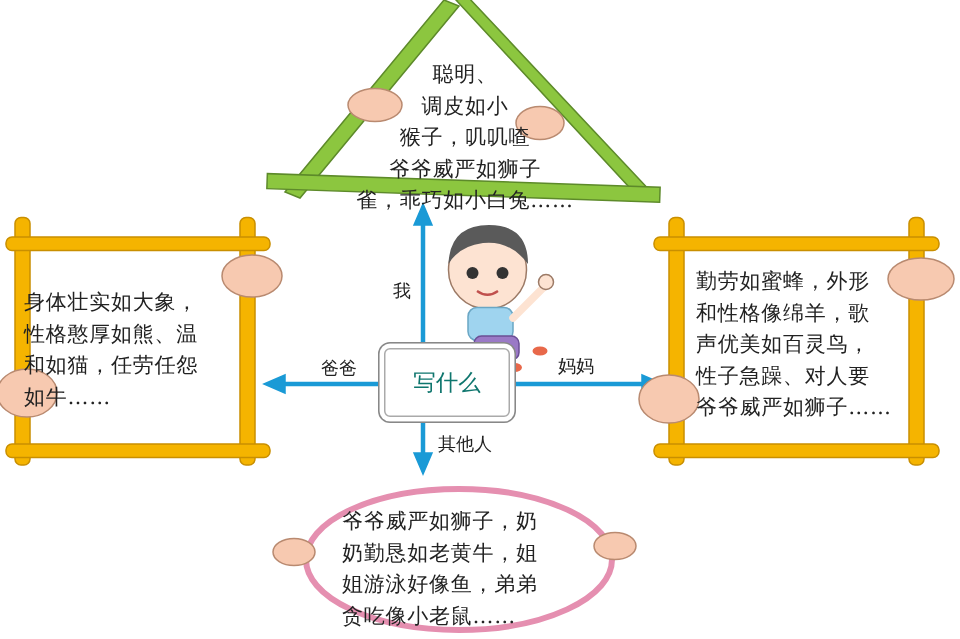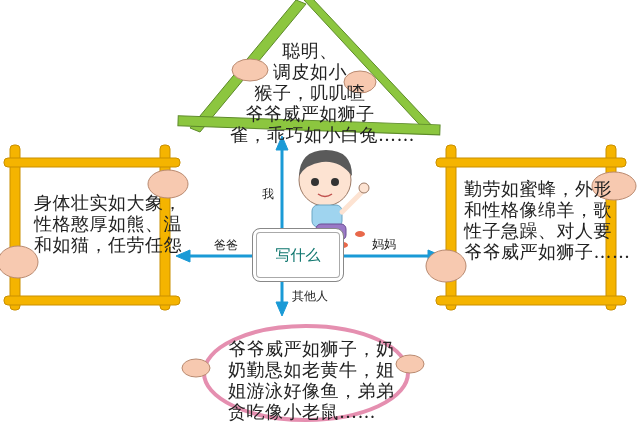--- a/index.html
+++ b/index.html
@@ -1,18 +1,18 @@
 <!DOCTYPE html>
 <html><head>
 <meta charset="utf-8">
 <style>
   html,body{margin:0;padding:0;background:#ffffff;}
   body{width:640px;height:426px;position:relative;overflow:hidden;font-family:"DejaVu Serif","Liberation Serif",serif;}
   .abs{position:absolute;}
-  .txt{font-size:18px;line-height:21px;color:#222;letter-spacing:0.5px;white-space:pre;}
+  .txt{font-size:14px;line-height:21px;color:#222;letter-spacing:0.5px;white-space:pre;}
   .label{font-size:12px;color:#222;}
   svg{position:absolute;left:0;top:0;}
   .center-box{position:absolute;left:252px;top:228px;width:90px;height:52px;background:#fff;border:1.5px solid #888;border-radius:8px;box-shadow:inset 0 0 0 3px #fff, inset 0 0 0 4px #aaa;}
   .center-box span{display:block;text-align:center;line-height:52px;font-family:"DejaVu Sans","Liberation Sans",sans-serif;font-size:15px;color:#0f766e;}
 </style>
 </head>
 <body>
 
 <svg width="640" height="426" viewBox="0 0 640 426">
 
@@ -83,29 +83,31 @@
 </div>
 
 <div class="abs" style="left:230px;top:40px;width:160px;text-align:center;">
   <div class="txt" style="text-align:center;">聪明、</div>
   <div class="txt" style="text-align:center;">调皮如小</div>
   <div class="txt" style="">猴子，叽叽喳</div>
   <div class="txt" style="text-align:center;">爷爷威严如狮子</div>
   <div class="txt" style="text-align:center;">雀，乖巧如小白兔……</div>
 </div>
 
-<div class="abs" style="left:34px;top:192px;">
+<div class="abs" style="left:16px;top:192px;">
   <div class="txt">身体壮实如大象，</div>
   <div class="txt">性格憨厚如熊、温</div>
   <div class="txt">和如猫，任劳任怨</div>
+  <div class="txt">如牛……</div>
 </div>
 
 <div class="abs" style="left:464px;top:178px;">
   <div class="txt">勤劳如蜜蜂，外形</div>
   <div class="txt">和性格像绵羊，歌</div>
+  <div class="txt">声优美如百灵鸟，</div>
   <div class="txt">性子急躁、对人要</div>
   <div class="txt">爷爷威严如狮子……</div>
 </div>
 
 <div class="abs" style="left:228px;top:338px;">
   <div class="txt">爷爷威严如狮子，奶</div>
   <div class="txt">奶勤恳如老黄牛，姐</div>
   <div class="txt">姐游泳好像鱼，弟弟</div>
   <div class="txt">贪吃像小老鼠……</div>
 </div>

